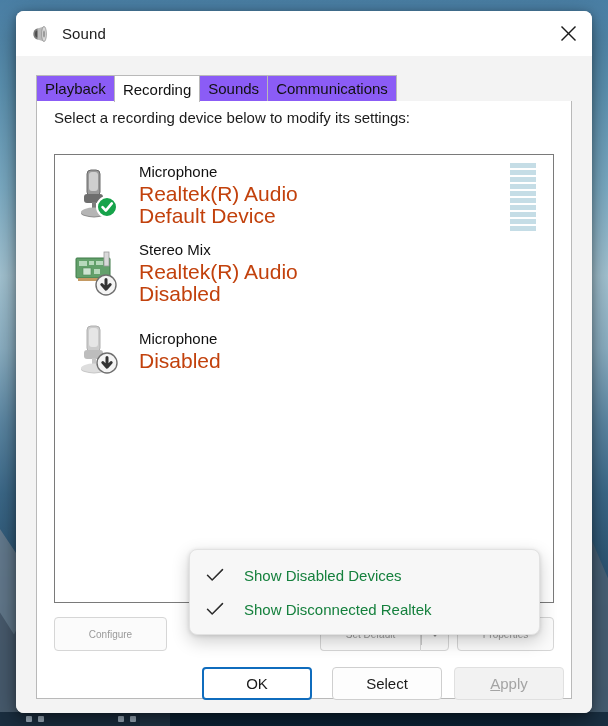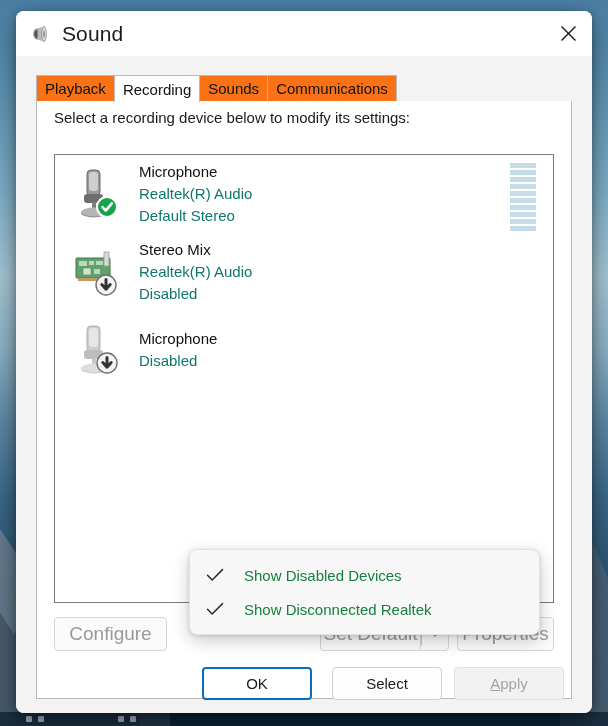--- a/index.html
+++ b/index.html
@@ -101,21 +101,21 @@
     flex: 0 0 auto;
     position: relative;
   }
   .titlebar .app-icon {
     margin-left: 14px;
     width: 20px; height: 20px;
     display: flex; align-items: center; justify-content: center;
   }
   .titlebar .title-text {
     margin-left: 12px;
-    font-size: 21px;
+    font-size: 15px;
     color: #1b1b1b;
     letter-spacing: .1px;
   }
   .close-btn {
     position: absolute;
     right: 0; top: 0;
     width: 48px; height: 45px;
     display: flex; align-items: center; justify-content: center;
     cursor: default;
   }
@@ -139,21 +139,21 @@
     border-bottom: 1px solid #b9b9b9;
     box-sizing: border-box;
   }
   .tab {
     height: 26px;
     padding: 0 8px;
     display: flex;
     align-items: center;
     font-size: 15px;
     color: #111111;
-    background: #f97316;
+    background: #8b5cf6;
     border: 1px solid #b9b9b9;
     border-bottom: none;
     margin-right: -1px;
     box-sizing: border-box;
     cursor: default;
     white-space: nowrap;
   }
   .tab.selected {
     background: #ffffff;
     position: relative;
@@ -211,22 +211,22 @@
     display: flex;
     flex-direction: column;
     justify-content: center;
   }
   .dev-name {
     font-size: 15px;
     color: #101010;
     line-height: 22px;
   }
   .dev-sub {
-    font-size: 15px;
-    color: #0f766e;
+    font-size: 21px;
+    color: #c2410c;
     line-height: 22px;
   }
 
   
   .meter {
     position: absolute;
     right: 17px;
     top: 8px;
     width: 26px;
     display: flex;
@@ -277,21 +277,21 @@
     right: 17px;
     top: 516px;
     height: 36px;
   }
   .btn {
     position: absolute;
     height: 34px;
     border: 1px solid #d6d6d6;
     border-radius: 4px;
     background: #fbfbfb;
-    font-size: 19px;
+    font-size: 10px;
     color: #9a9a9a;
     display: flex;
     align-items: center;
     justify-content: center;
     box-sizing: border-box;
     cursor: default;
     user-select: none;
   }
   #btn-configure { left: 0; width: 113px; }
   #btn-setdefault {
@@ -414,21 +414,21 @@
               <rect x="19" y="36" width="4" height="8" fill="#7d7d7d"></rect>
               <ellipse cx="21" cy="47" rx="13" ry="4.4" fill="#8c8c8c"></ellipse>
               <ellipse cx="21" cy="46" rx="13" ry="4.4" fill="#b5b5b5"></ellipse>
               <circle cx="34" cy="41" r="10" fill="#16a34a" stroke="#ffffff" stroke-width="2"></circle>
               <path d="M29.5 41.2 L32.8 44.6 L38.8 37.4" stroke="#ffffff" stroke-width="2.6" fill="none" stroke-linecap="round" stroke-linejoin="round"></path>
             </svg>
           </div>
           <div class="device-text">
             <span class="dev-name">Microphone</span>
             <span class="dev-sub">Realtek(R) Audio</span>
-            <span class="dev-sub">Default Stereo</span>
+            <span class="dev-sub">Default Device</span>
           </div>
           <div class="meter">
             <div class="seg"></div>
             <div class="seg"></div>
             <div class="seg"></div>
             <div class="seg"></div>
             <div class="seg"></div>
             <div class="seg"></div>
             <div class="seg"></div>
             <div class="seg"></div>

